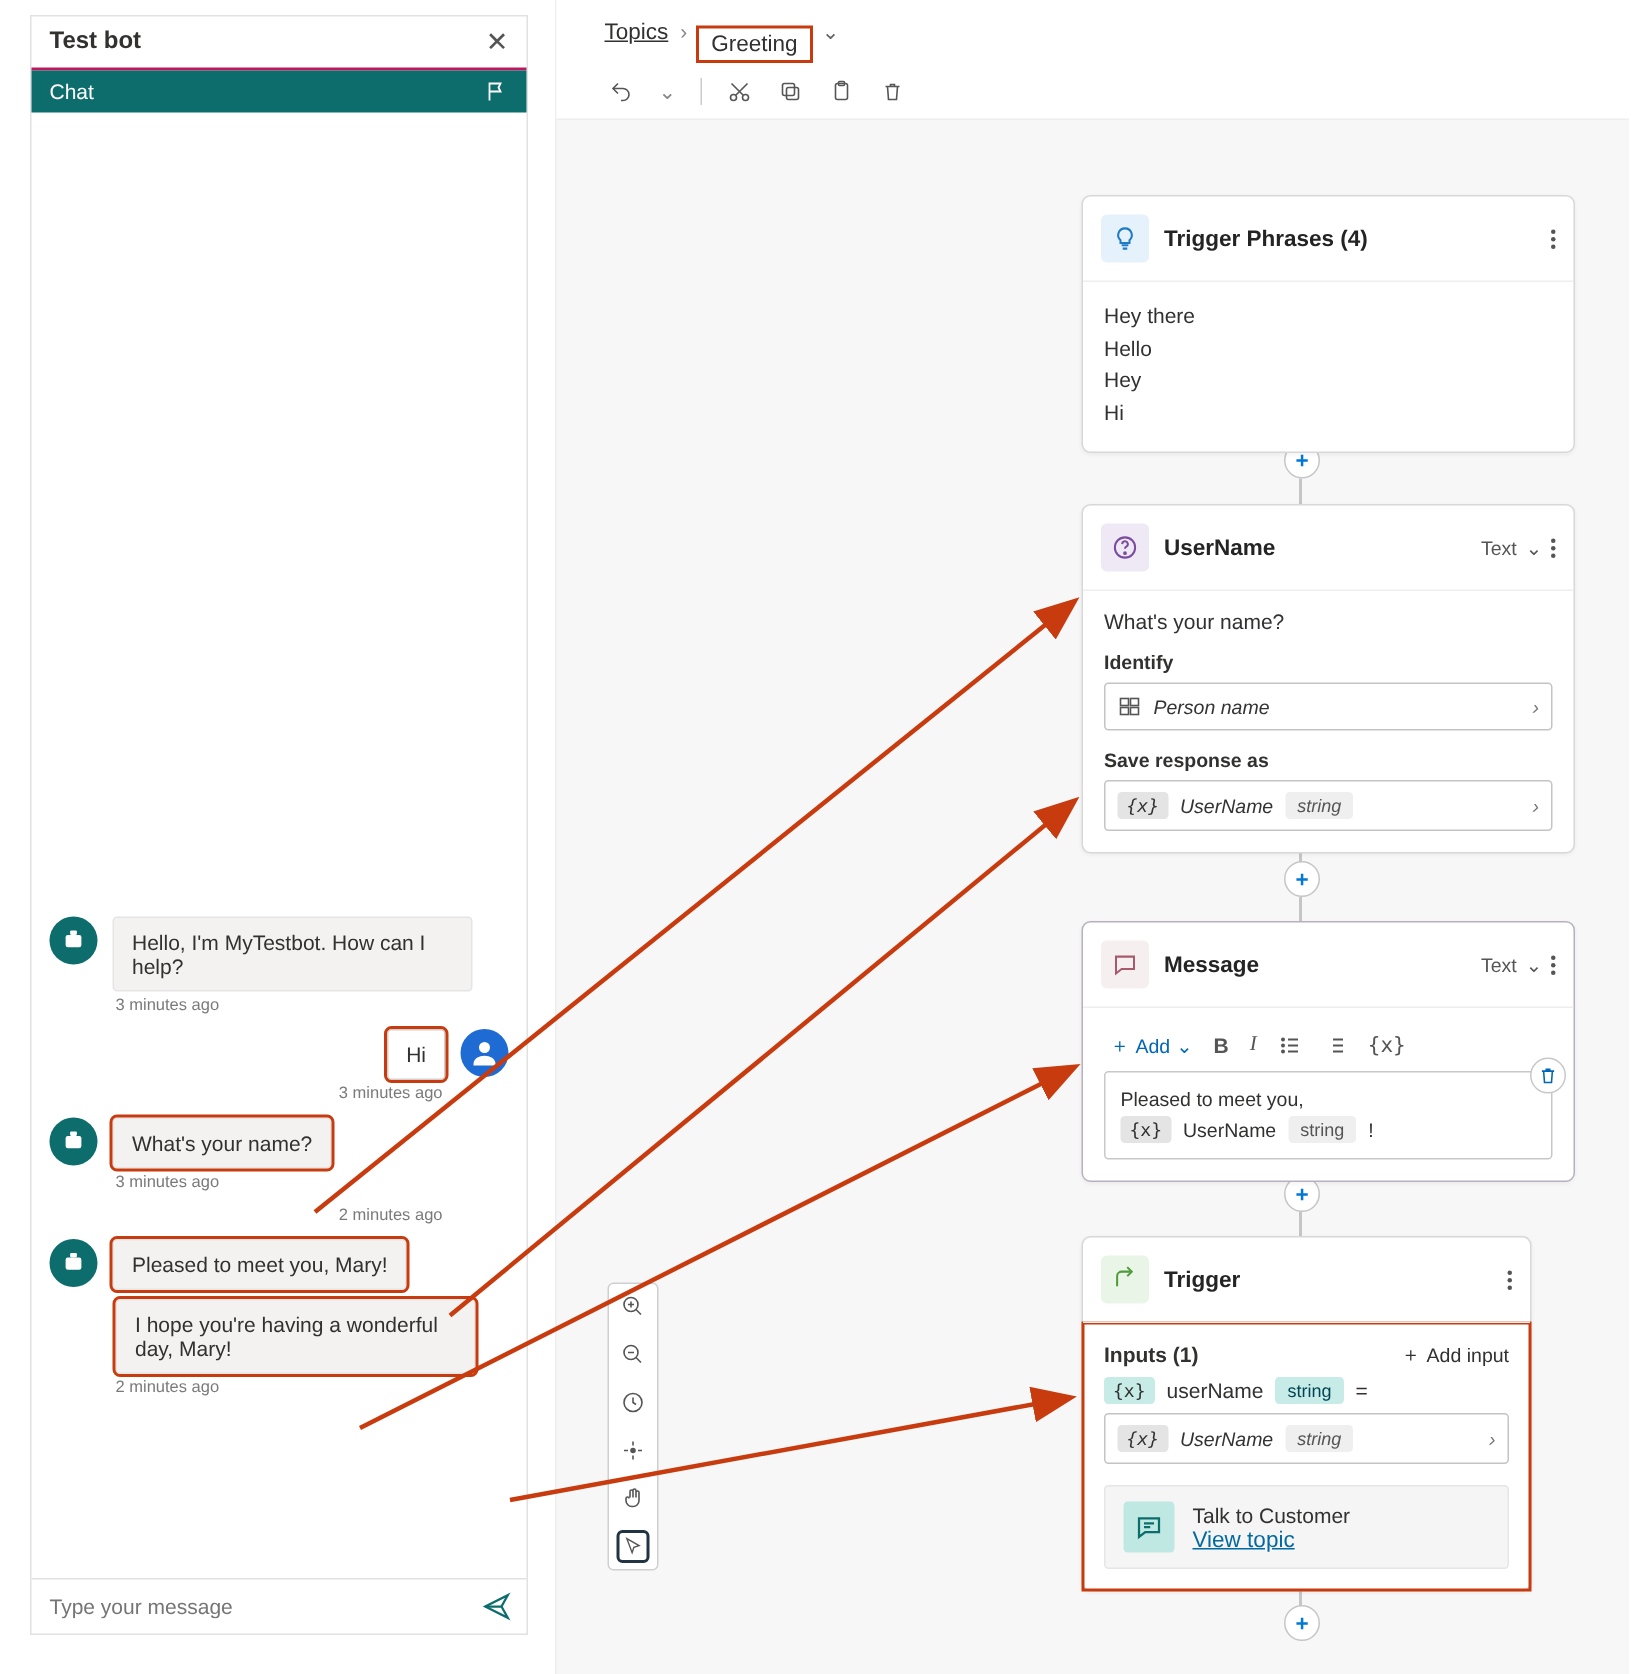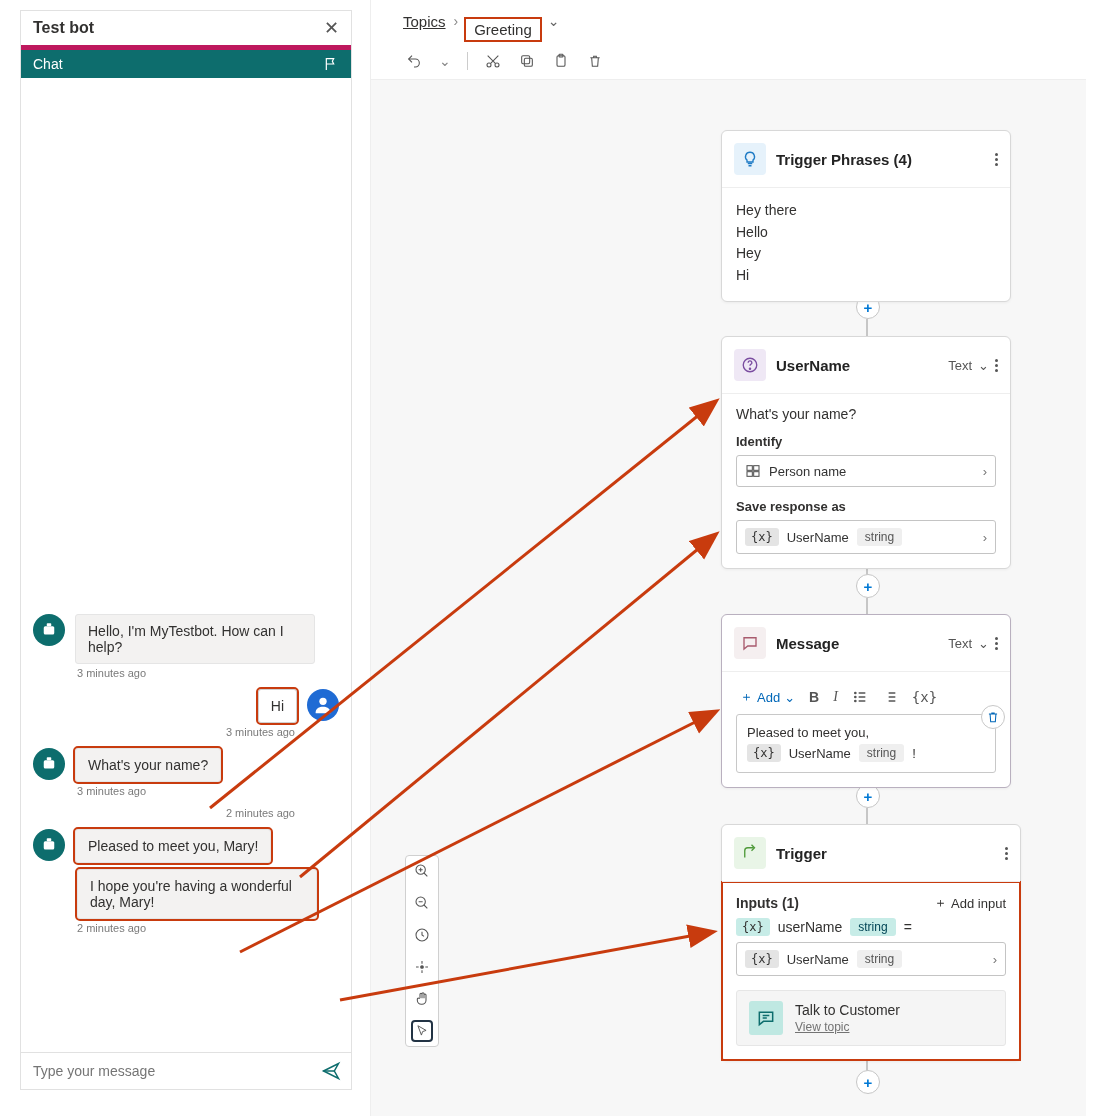--- a/index.html
+++ b/index.html
@@ -21,21 +21,21 @@
 
 #left-pane{
   position:absolute;left:20px;top:10px;
   width:332px;height:1080px;
   border:1px solid #e1e1e1;
   display:flex;flex-direction:column;
   background:#ffffff;
 }
 .left-header{
   display:flex;justify-content:space-between;
-  padding:8px 12px;border-bottom:5px solid #be185d;
+  padding:8px 12px;border-bottom:2px solid #be185d;
 }
 .left-title{font-weight:600;font-size:16px;}
 .close-x{font-size:18px;color:#555;cursor:pointer;line-height:1;}
 .track-row{
   display:flex;align-items:center;justify-content:space-between;
   padding:6px 12px;
 }
 .track-left{display:flex;align-items:center;gap:8px;}
 .toggle{
   width:36px;height:18px;border-radius:10px;background:#0d6d6d;position:relative;
@@ -107,40 +107,40 @@
   border-bottom:1px solid #eee;color:#605e5c;
 }
 .toolbar-row .sep{border-left:1px solid #ccc;height:18px;}
 
 
 #canvas{position:absolute;left:0;top:80px;right:0;bottom:0;}
 
 
 .node{
   position:absolute;background:#fff;border:1px solid #d8d8d8;border-radius:6px;
-  width:290px;box-shadow:0 1px 3px rgba(0,0,0,.05);
+  width:329px;box-shadow:0 1px 3px rgba(0,0,0,.05);
 }
 .node-header{
   display:flex;align-items:center;gap:10px;padding:12px 12px;border-bottom:1px solid #eee;position:relative;
 }
 .node-header .icon-box{
   width:32px;height:32px;border-radius:4px;display:flex;align-items:center;justify-content:center;flex:none;
 }
 .ic-trigger{background:#e6f2fb;}
 .ic-question{background:#efe8f5;}
 .ic-message{background:#f5eff0;}
 .ic-redirect{background:#e9f5e7;}
 .node-title{font-weight:600;font-size:15px;color:#242424;}
 .node-header .meta{margin-left:auto;color:#555;display:flex;align-items:center;gap:6px;font-size:13px;}
 .node-body{padding:12px 14px 14px 14px;font-size:14px;color:#323130;}
 .phrase-list{line-height:1.55;}
 .sub-label{font-weight:600;font-size:13px;margin-top:12px;margin-bottom:6px;}
 .field{
   border:1px solid #c4c4c4;border-radius:3px;padding:7px 8px;display:flex;align-items:center;gap:8px;
-  font-size:13px;color:#333;justify-content:space-between;
+  font-size:13px;color:#333;justify-content:space-between;font-style:italic;
 }
 .field .left{display:flex;align-items:center;gap:8px;}
 .chip-x{background:#e4e4e4;border-radius:3px;padding:2px 6px;font-family:monospace;font-size:12px;}
 .chip-gray{background:#efefef;border-radius:3px;padding:2px 8px;font-size:12px;color:#555;}
 .chip-teal{background:#c7ece7;border-radius:3px;padding:2px 8px;font-size:12px;color:#045;}
 .chev-r{color:#777;}
 
 .rt-toolbar{display:flex;align-items:center;gap:14px;padding:4px 4px 8px 4px;color:#555;font-size:14px;}
 .rt-add{color:#0067b8;font-size:13px;display:flex;align-items:center;gap:4px;}
 .rt-box{
@@ -152,21 +152,21 @@
 }
 
 .redirect-body{outline:2px solid #c83b0e;outline-offset:-1px;}
 .add-input{color:#323130;font-size:13px;display:flex;align-items:center;gap:4px;}
 .inputs-row{display:flex;align-items:center;justify-content:space-between;margin-bottom:6px;}
 .talk-box{
   background:#f5f5f5;border:1px solid #e6e6e6;border-radius:3px;padding:10px 12px;margin-top:14px;
   display:flex;align-items:center;gap:12px;
 }
 .talk-icon{width:34px;height:34px;background:#bfe8e2;display:flex;align-items:center;justify-content:center;border-radius:3px;}
-.talk-box a{color:#737373;text-decoration:underline;font-size:12px;}
+.talk-box a{color:#0369a1;text-decoration:underline;font-size:15px;}
 
 
 .vline{position:absolute;width:2px;background:#c6c6c6;left:495px;}
 .plus-btn{
   position:absolute;left:485px;width:24px;height:24px;border-radius:50%;background:#fff;border:1px solid #c6c6c6;
   display:flex;align-items:center;justify-content:center;color:#0078d4;font-size:15px;font-weight:600;
 }
 
 
 #zoom-bar{

